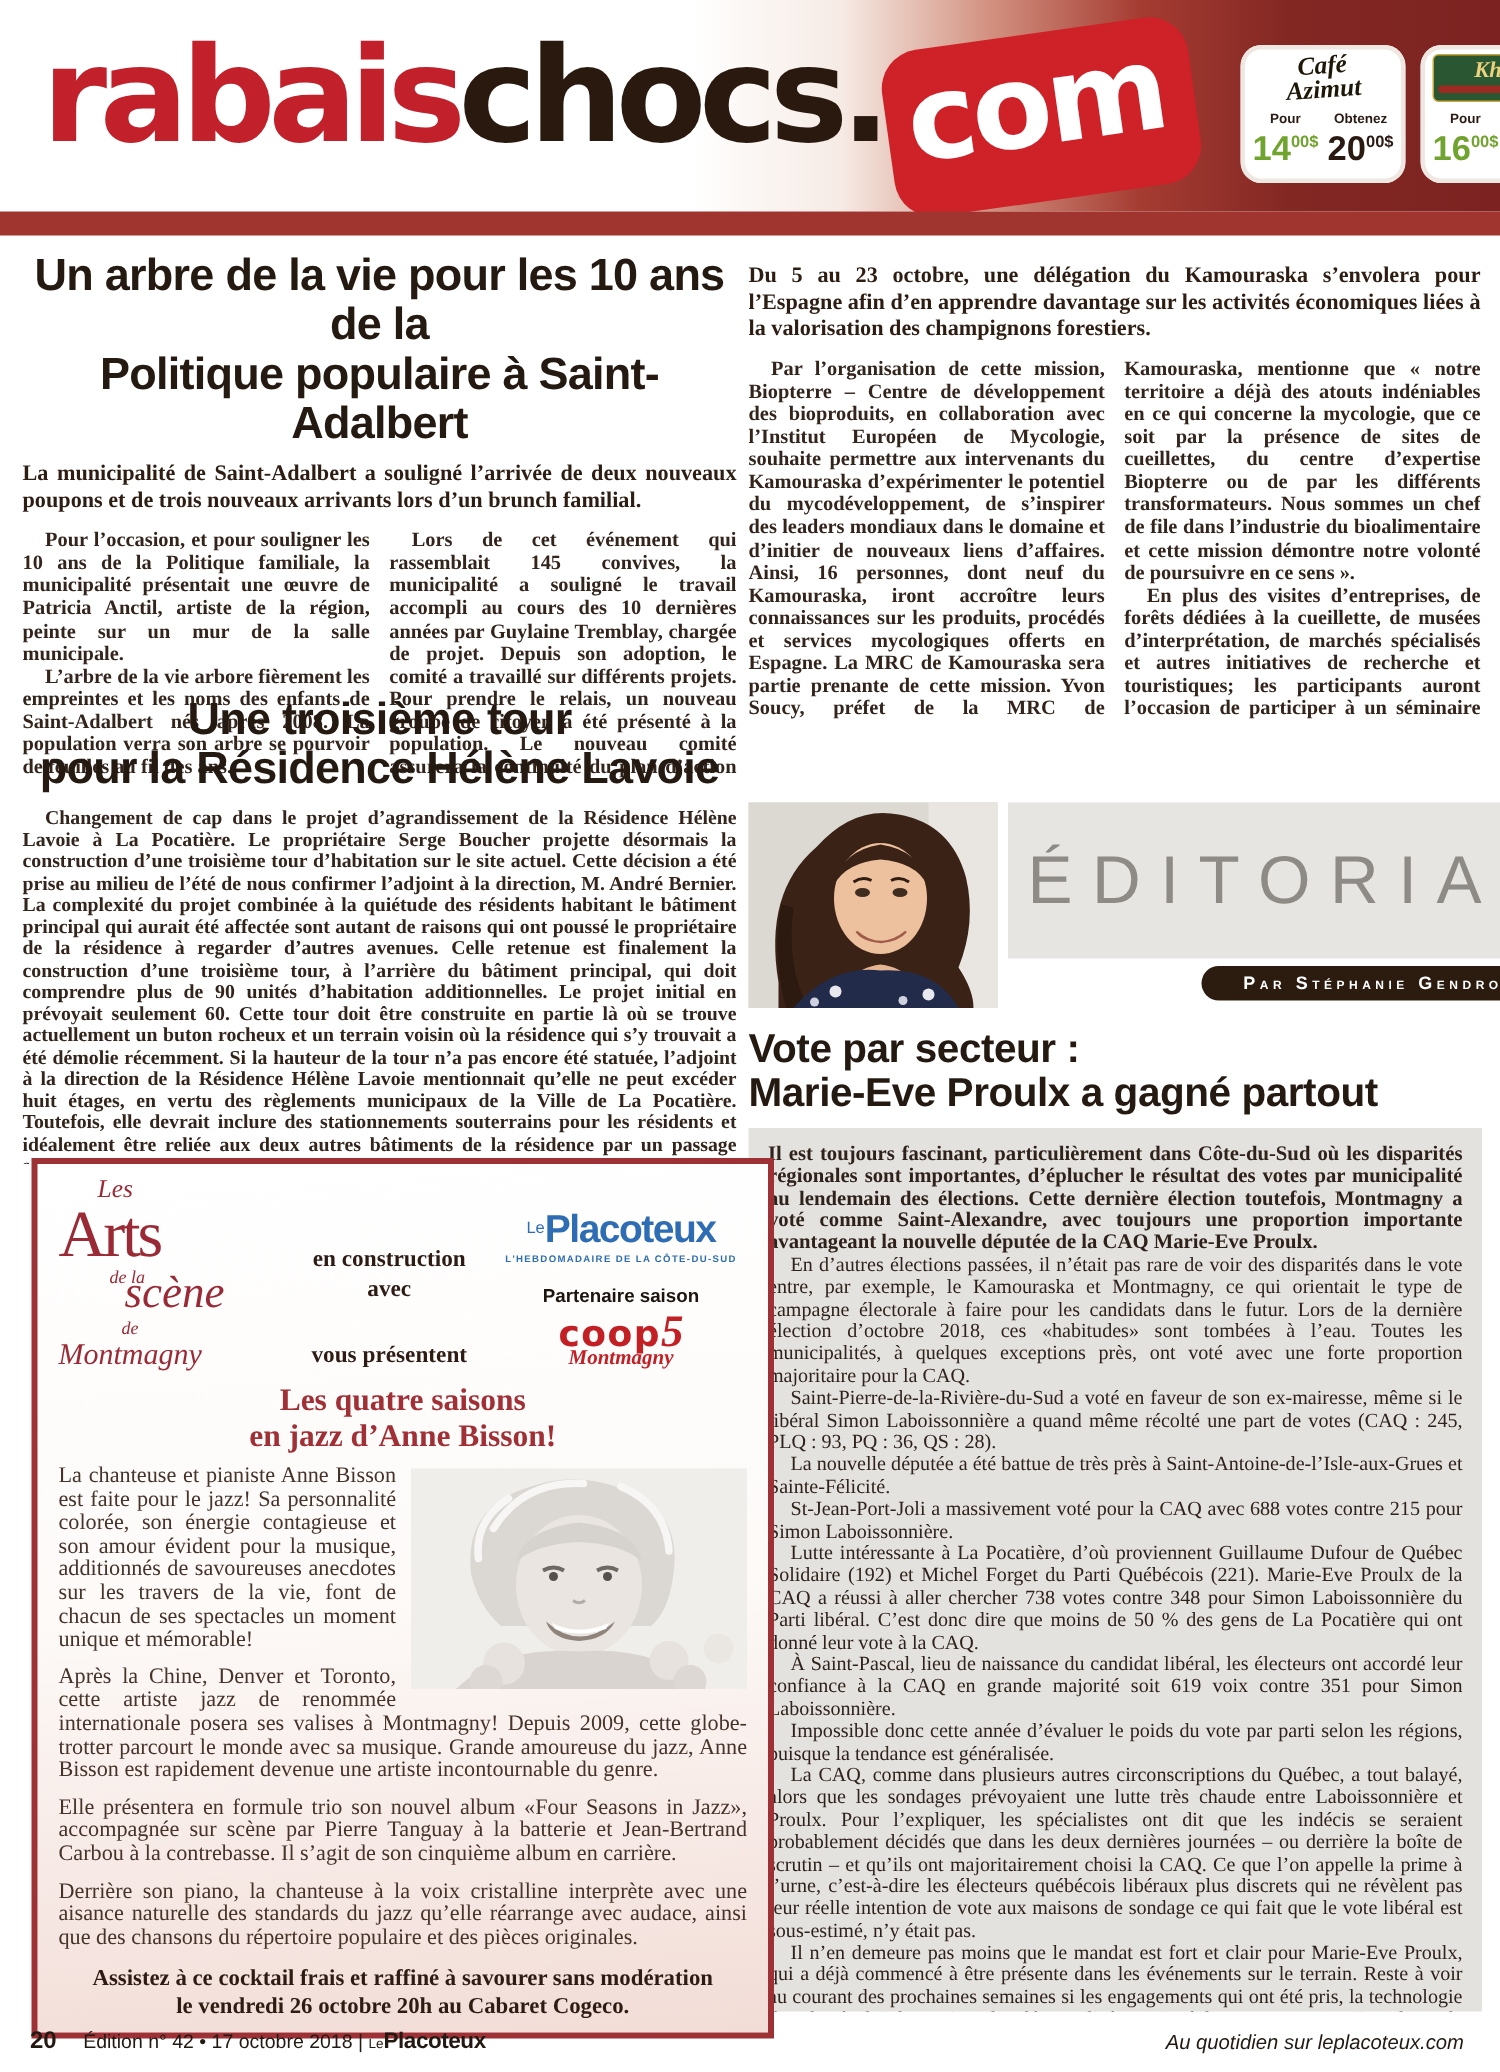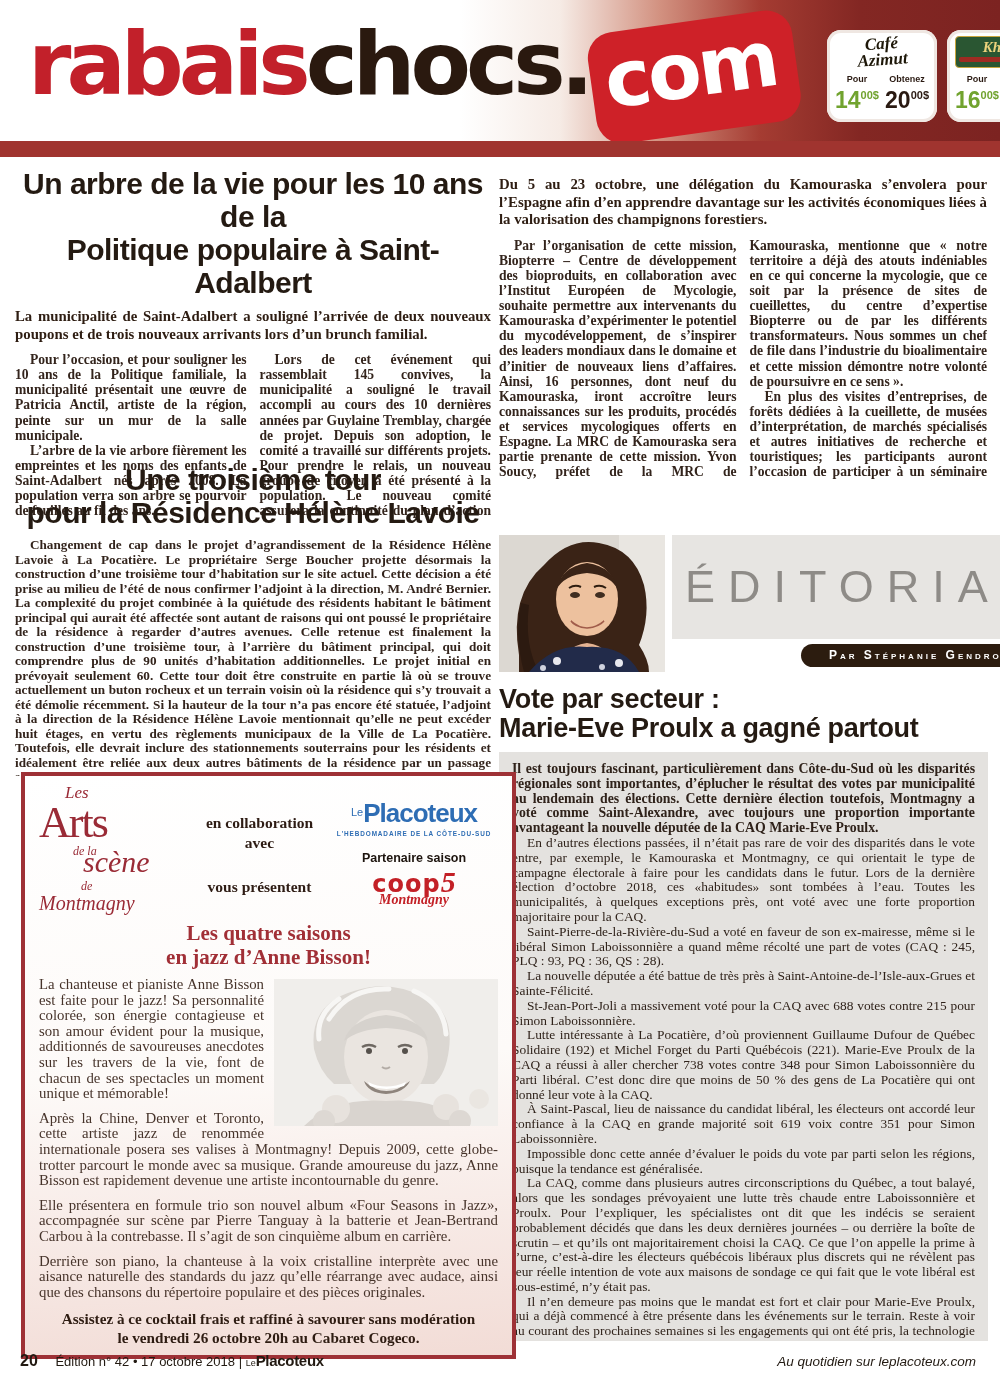--- a/index.html
+++ b/index.html
@@ -69,21 +69,21 @@
   .ed-headline{margin-top:13px;text-align:left;font-family:"Liberation Sans",sans-serif;
                font-weight:bold;font-size:27px;line-height:29px;color:#241a12;letter-spacing:-0.3px;}
   .ed-body{background:#e4e2df;margin-top:9px;padding:10px 13px 14px;height:565px;overflow:hidden;}
   .ed-body p{font-size:13.4px;line-height:14.8px;text-align:justify;margin:0;text-indent:15px;color:#2f221a;}
   .ed-body p.lead-par{font-weight:bold;text-indent:0;font-size:13.8px;}
 
   
   #ad{position:absolute;left:21px;top:772px;width:459px;height:563px;border:4px solid #9e3136;
       background:linear-gradient(176deg,#ffffff 0%,#fdfaf8 50%,#f2dcd6 100%);
       padding:8px 14px;box-sizing:content-box;overflow:hidden;}
-  .ad-header{display:flex;align-items:center;}
+  .ad-header{display:flex;align-items:flex-end;}
   .arts-logo{width:150px;color:#9a2b36;font-family:"Liberation Serif",serif;line-height:1;flex:none;}
   .arts-les{font-style:italic;font-size:17px;margin-left:26px;}
   .arts-arts{font-size:44px;letter-spacing:-2px;}
   .arts-dela{font-style:italic;font-size:12px;margin-left:34px;}
   .arts-scene{font-size:30px;font-style:italic;margin-left:44px;margin-top:-10px;}
   .arts-de2{font-style:italic;font-size:12px;margin-left:42px;display:inline;}
   .arts-mont{font-size:20px;font-style:italic;display:inline;}
   .ad-collab{flex:1;text-align:center;font-weight:bold;font-size:15.5px;color:#2e1c14;padding-top:12px;}
   .ad-collab .l2{margin-top:2px;}
   .ad-present{margin-top:26px;font-weight:bold;font-size:15.5px;}
@@ -248,21 +248,21 @@
   <div id="ad">
     <div class="ad-header">
       <div class="arts-logo">
         <div class="arts-les">Les</div>
         <div class="arts-arts">Arts</div>
         <div class="arts-dela">de la</div>
         <div class="arts-scene">scène</div>
         <div><span class="arts-de2">de</span> <span class="arts-mont">Montmagny</span></div>
       </div>
       <div class="ad-collab">
-        <div>en collaboration</div>
+        <div>en construction</div>
         <div class="l2">avec</div>
         <div class="ad-present">vous présentent</div>
       </div>
       <div class="ad-right">
         <div class="plac-logo">
           <span class="plac-le">Le</span><span class="plac-name">Placoteux</span>
         </div>
         <div class="plac-tag">L'HEBDOMADAIRE DE LA CÔTE-DU-SUD</div>
         <div class="partner">Partenaire saison</div>
         <div class="coop">

